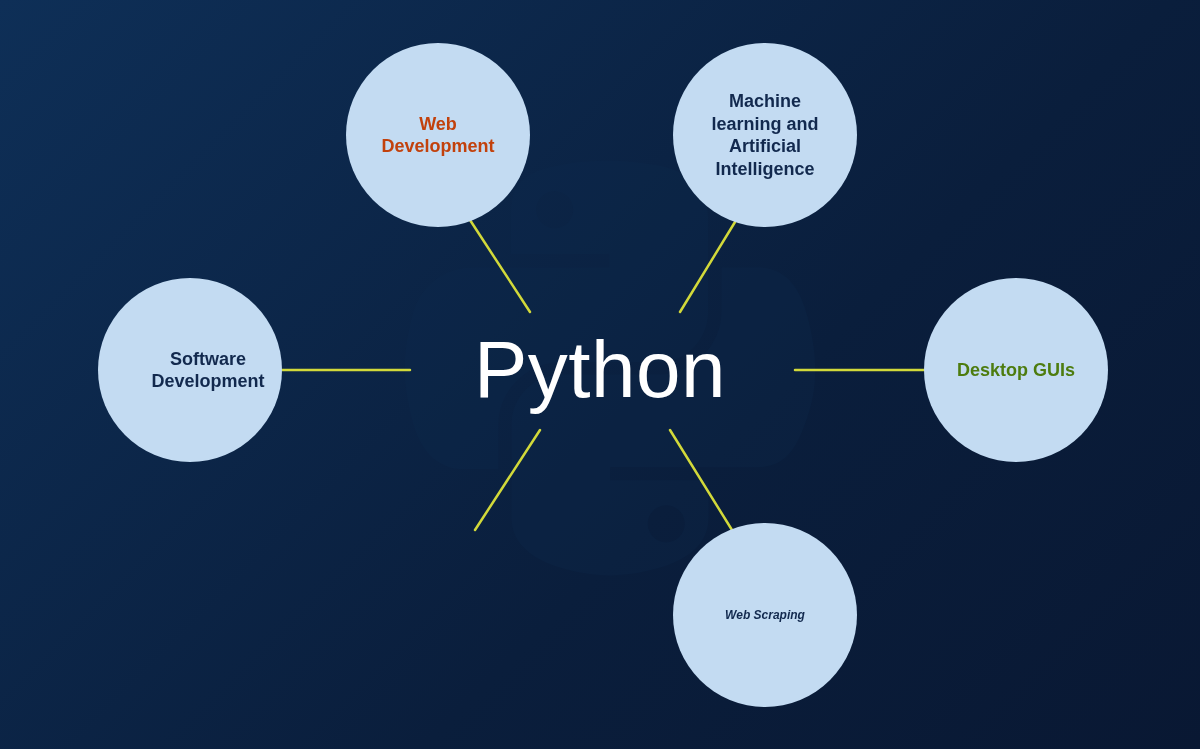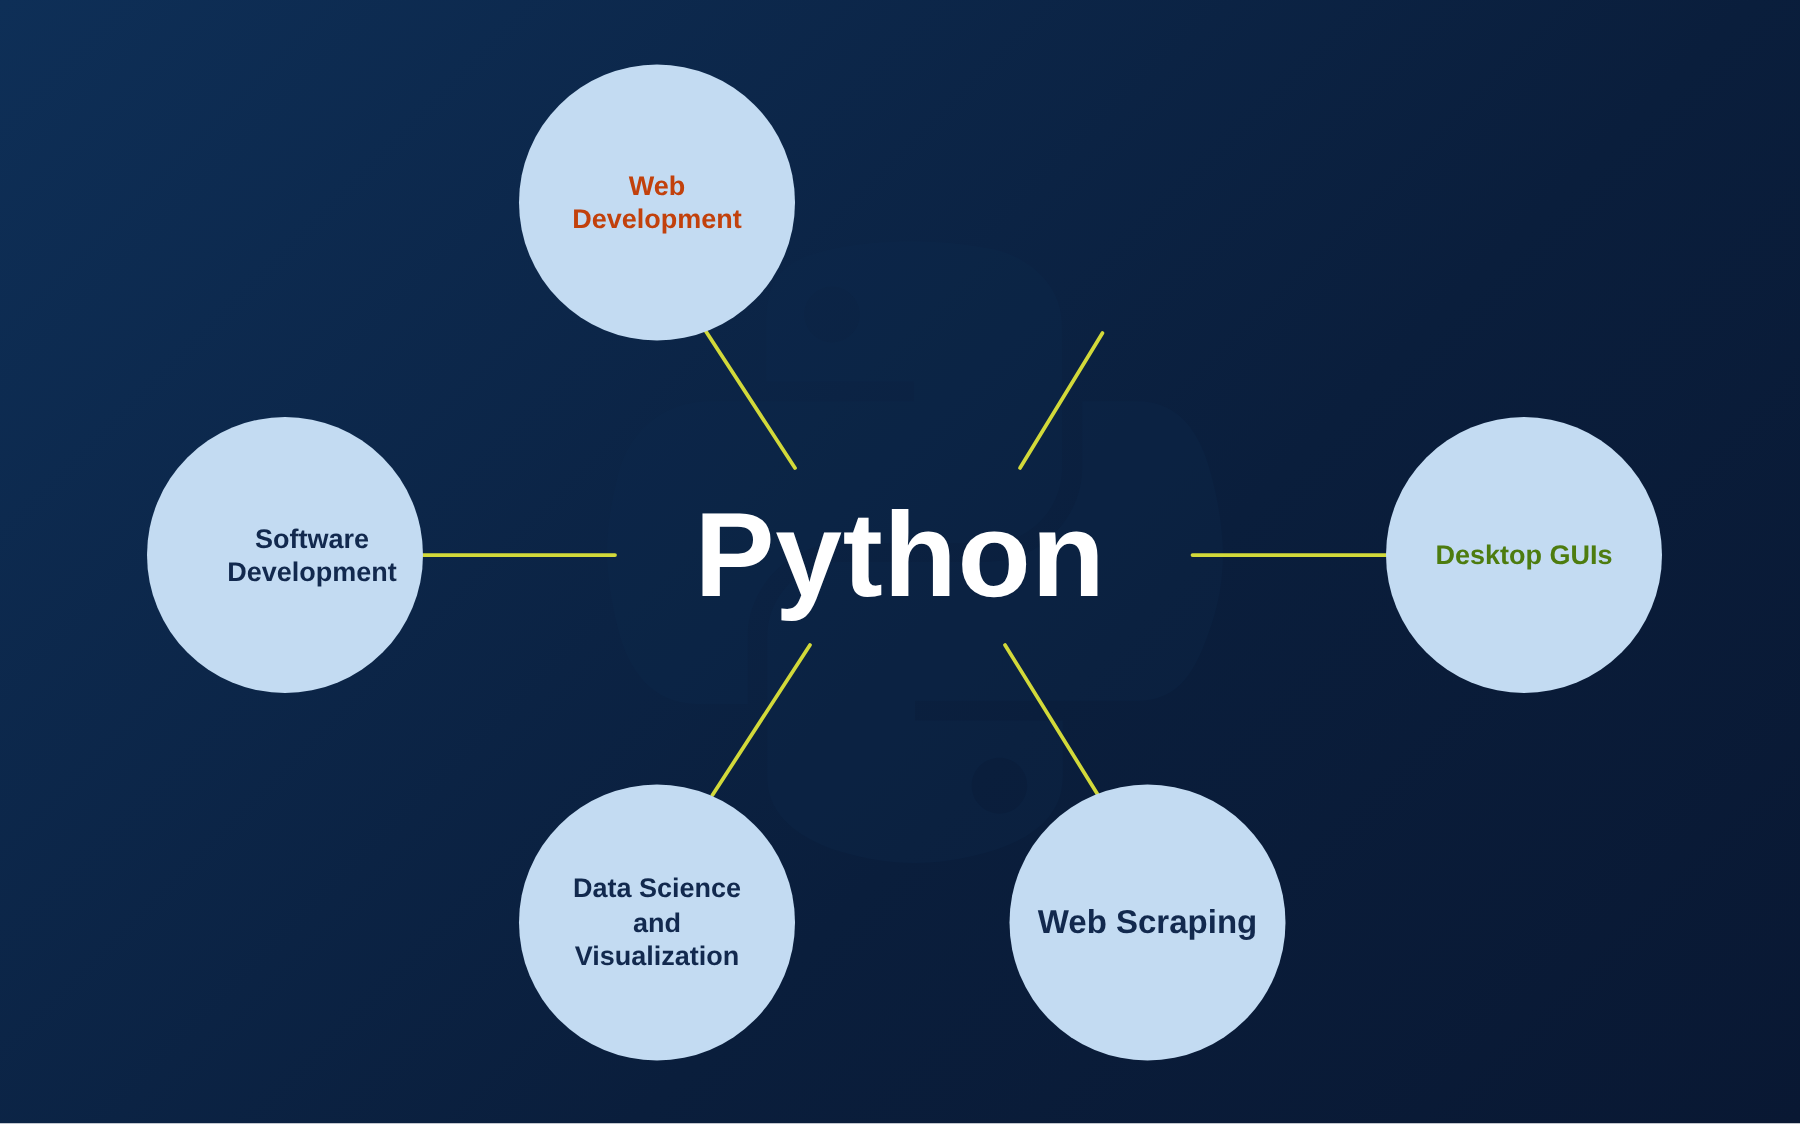--- a/index.html
+++ b/index.html
@@ -21,21 +21,21 @@
     left: 400px;
     top: 160px;
     width: 420px;
     height: 420px;
     opacity: 0.25;
     pointer-events: none;
   }
   .center-label {
     position: absolute;
     color: #ffffff;
-    font-weight: 700;
+    font-weight: 400;
     font-size: 80px;
     letter-spacing: 0.5px;
     text-align: center;
     transform: translate(-50%, -50%);
     white-space: nowrap;
   }
   .node {
     position: absolute;
     transform: translate(-50%, -50%);
     border-radius: 50%;
@@ -79,28 +79,29 @@
       <line x1="540" y1="430" x2="475" y2="530" stroke="#d2d93a"></line>
       <line x1="670" y1="430" x2="732" y2="530" stroke="#d2d93a"></line>
     </svg>
 
   <div class="center-label" style="left: 600px; top: 370px;">Python</div>
 
 <div class="node" style="left: 438px; top: 135px; width: 184px; height: 184px; background: rgb(195, 219, 242); color: #c2410c; font-size: 18px;">
       <span style="white-space: pre-line;">Web
 Development</span>
     </div>
+    <div class="node" style="left: 765px; top: 135px; width: 184px; height: 184px; background: rgb(195, 219, 242); color: rgb(18, 41, 78); font-size: 18px;">
+      <span style="white-space: pre-line;">Machine
+learning and
+Artificial
+Intelligence</span>
+    </div>
     <div class="node" style="left: 190px; top: 370px; width: 184px; height: 184px; background: rgb(195, 219, 242); color: rgb(18, 41, 78); font-size: 18px;">
       <span style="white-space: pre-line; margin-left: 36px;">Software
 Development</span>
     </div>
     <div class="node" style="left: 1016px; top: 370px; width: 184px; height: 184px; background: rgb(195, 219, 242); color: #4d7c0f; font-size: 18px;">
       <span style="white-space: pre-line;">Desktop GUIs</span>
     </div>
-    <div class="node" style="left: 438px; top: 615px; width: 184px; height: 184px; background: rgb(195, 219, 242); color: rgb(18, 41, 78); font-size: 18px;">
-      <span style="white-space: pre-line;">Data Science
-and
-Visualization</span>
-    </div>
-    <div class="node" style="left: 765px; top: 615px; width: 184px; height: 184px; background: rgb(195, 219, 242); color: rgb(18, 41, 78); font-size: 22px;">
+    <div class="node" style="left: 765px; top: 615px; width: 184px; height: 184px; background: rgb(195, 219, 242); color: rgb(18, 41, 78); font-size: 12px; font-style: italic;">
       <span style="white-space: pre-line;">Web Scraping</span>
     </div>
   </div>
 
 </body></html>

